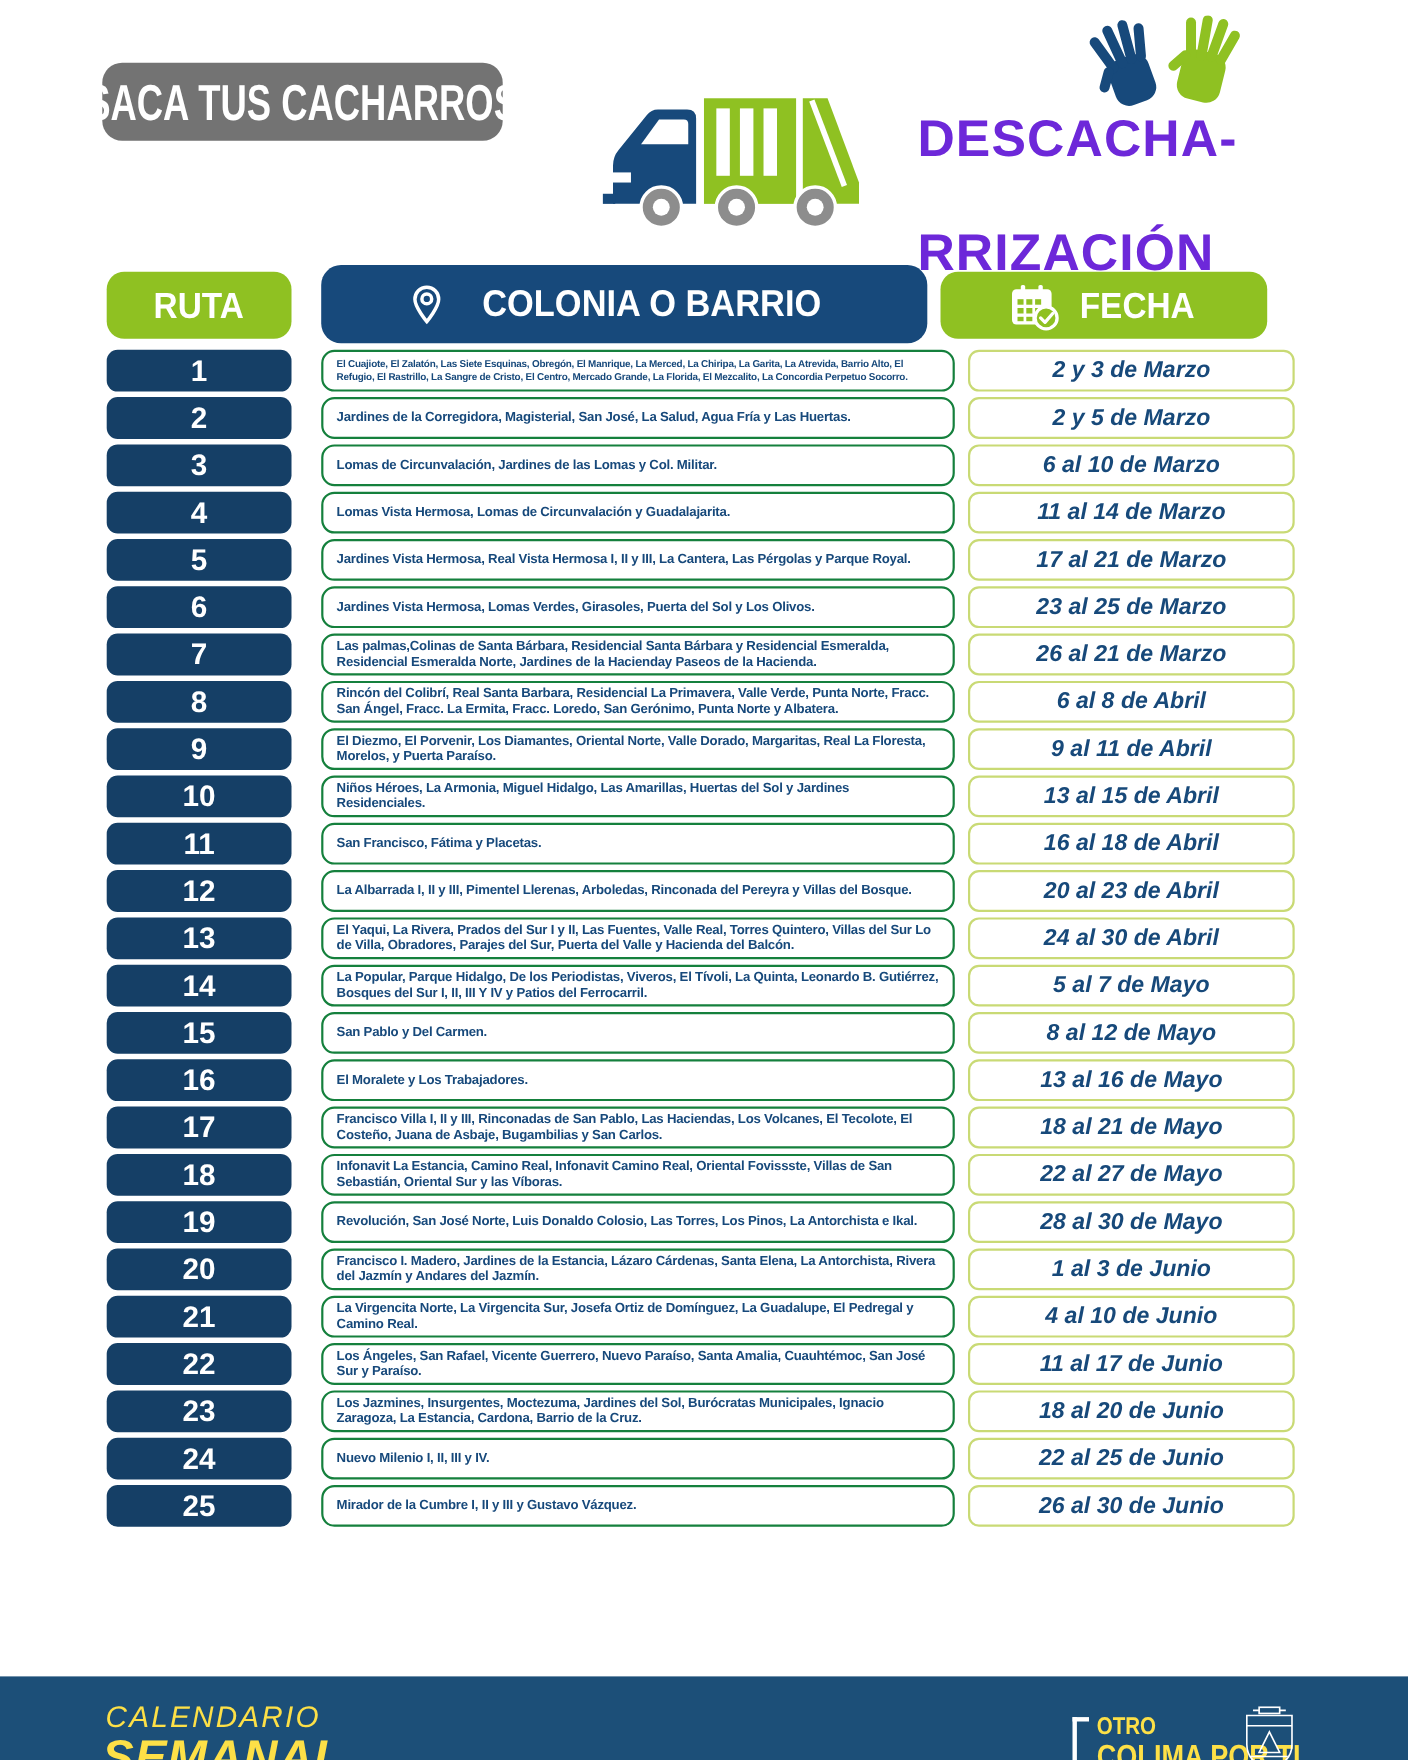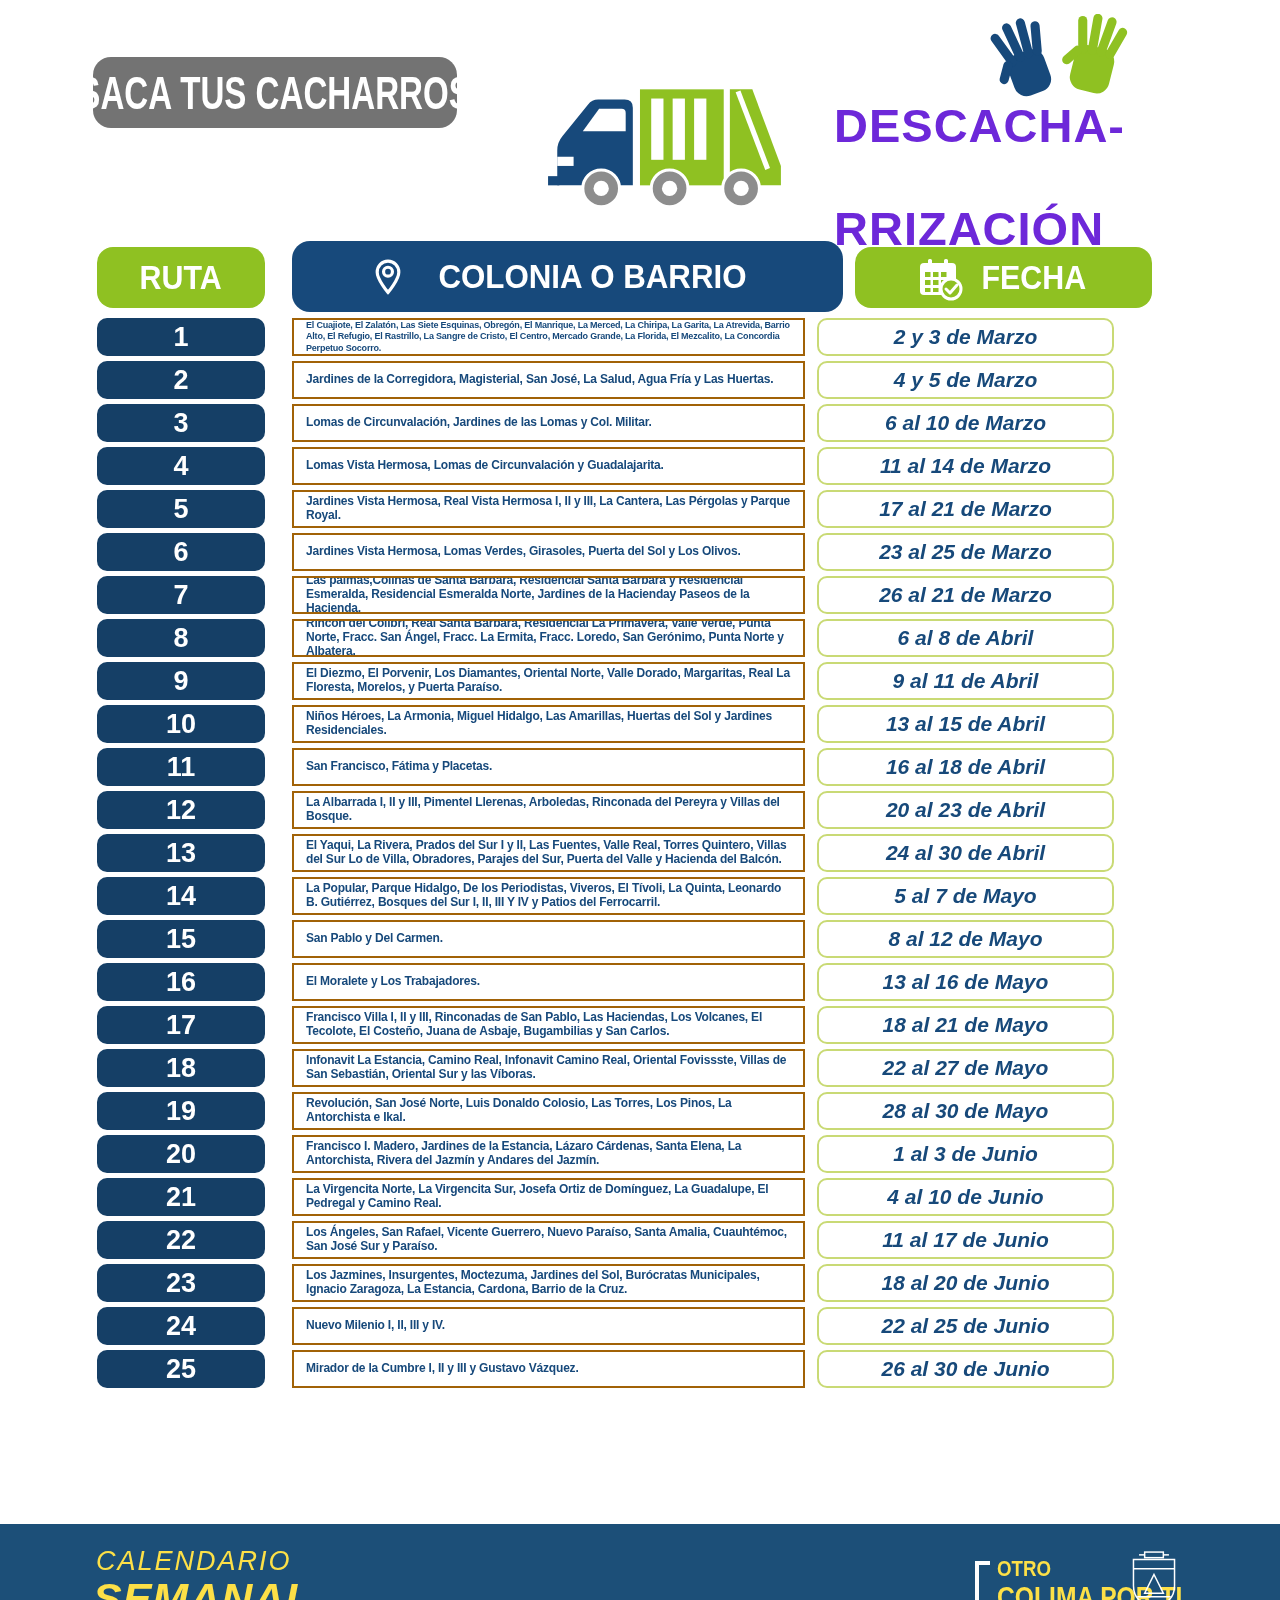--- a/index.html
+++ b/index.html
@@ -22,22 +22,22 @@
   .th-ruta{left:97px;top:247px;width:168px;height:61px;background:#8FC122;border-radius:16px;font-size:33px;}
   .th-colonia{left:292px;top:241px;width:551px;height:71px;background:#17497B;border-radius:18px;gap:24px;font-size:34px;}
   .th-fecha{left:855px;top:247px;width:297px;height:61px;background:#8FC122;border-radius:16px;gap:14px;font-size:33px;}
   .th .cond90{display:inline-block;transform:scaleX(0.92);white-space:nowrap;}
 
   
   .rows{position:absolute;left:97px;top:318px;width:1060px;display:flex;flex-direction:column;gap:5px;}
   .row{display:flex;height:38px;}
   .cell-ruta{width:168px;height:38px;background:#153F66;border-radius:10px;color:#fff;
              font-weight:700;font-size:27px;display:flex;align-items:center;justify-content:center;flex:none;}
-  .cell-colonia{width:513px;margin-left:27px;box-sizing:border-box;background:#fff;
-                border:2px solid #a16207;border-radius:0;display:flex;align-items:center;
+  .cell-colonia{width:576px;margin-left:27px;box-sizing:border-box;background:#fff;
+                border:2px solid #15803d;border-radius:12px;display:flex;align-items:center;
                 padding:2px 12px;color:#17497B;font-weight:700;font-size:12px;line-height:1.16;
                 letter-spacing:-0.2px;overflow:hidden;flex:none;}
   .cell-fecha{width:297px;margin-left:12px;box-sizing:border-box;background:#fff;
               border:2px solid #C9DA75;border-radius:10px;display:flex;align-items:center;
               justify-content:center;color:#17497A;font-weight:700;font-style:italic;font-size:21px;flex:none;}
   .row.small .cell-colonia{font-size:9px;letter-spacing:-0.2px;line-height:1.25;}
 
   
   .footer{position:absolute;left:0;top:1524px;width:1280px;height:156px;background:#1C4F78;color:#fde047;}
   .f-cal{position:absolute;left:96px;top:22px;font-style:italic;font-size:27px;letter-spacing:2px;font-weight:400;}
@@ -147,21 +147,21 @@
   <div class="rows" id="rows">
     <div class="row small">
       <div class="cell-ruta">1</div>
       <div class="cell-colonia">El Cuajiote, El Zalatón, Las Siete Esquinas, Obregón, El Manrique, La Merced, La Chiripa, La Garita, La Atrevida, Barrio Alto, El Refugio, El Rastrillo, La Sangre de Cristo, El Centro, Mercado Grande, La Florida, El Mezcalito, La Concordia Perpetuo Socorro.</div>
       <div class="cell-fecha">2 y 3 de Marzo</div>
     </div>
 
     <div class="row">
       <div class="cell-ruta">2</div>
       <div class="cell-colonia">Jardines de la Corregidora, Magisterial, San José, La Salud, Agua Fría y Las Huertas.</div>
-      <div class="cell-fecha">4 y 5 de Marzo</div>
+      <div class="cell-fecha">2 y 5 de Marzo</div>
     </div>
 
     <div class="row">
       <div class="cell-ruta">3</div>
       <div class="cell-colonia">Lomas de Circunvalación, Jardines de las Lomas y Col. Militar.</div>
       <div class="cell-fecha">6 al 10 de Marzo</div>
     </div>
 
     <div class="row">
       <div class="cell-ruta">4</div>

